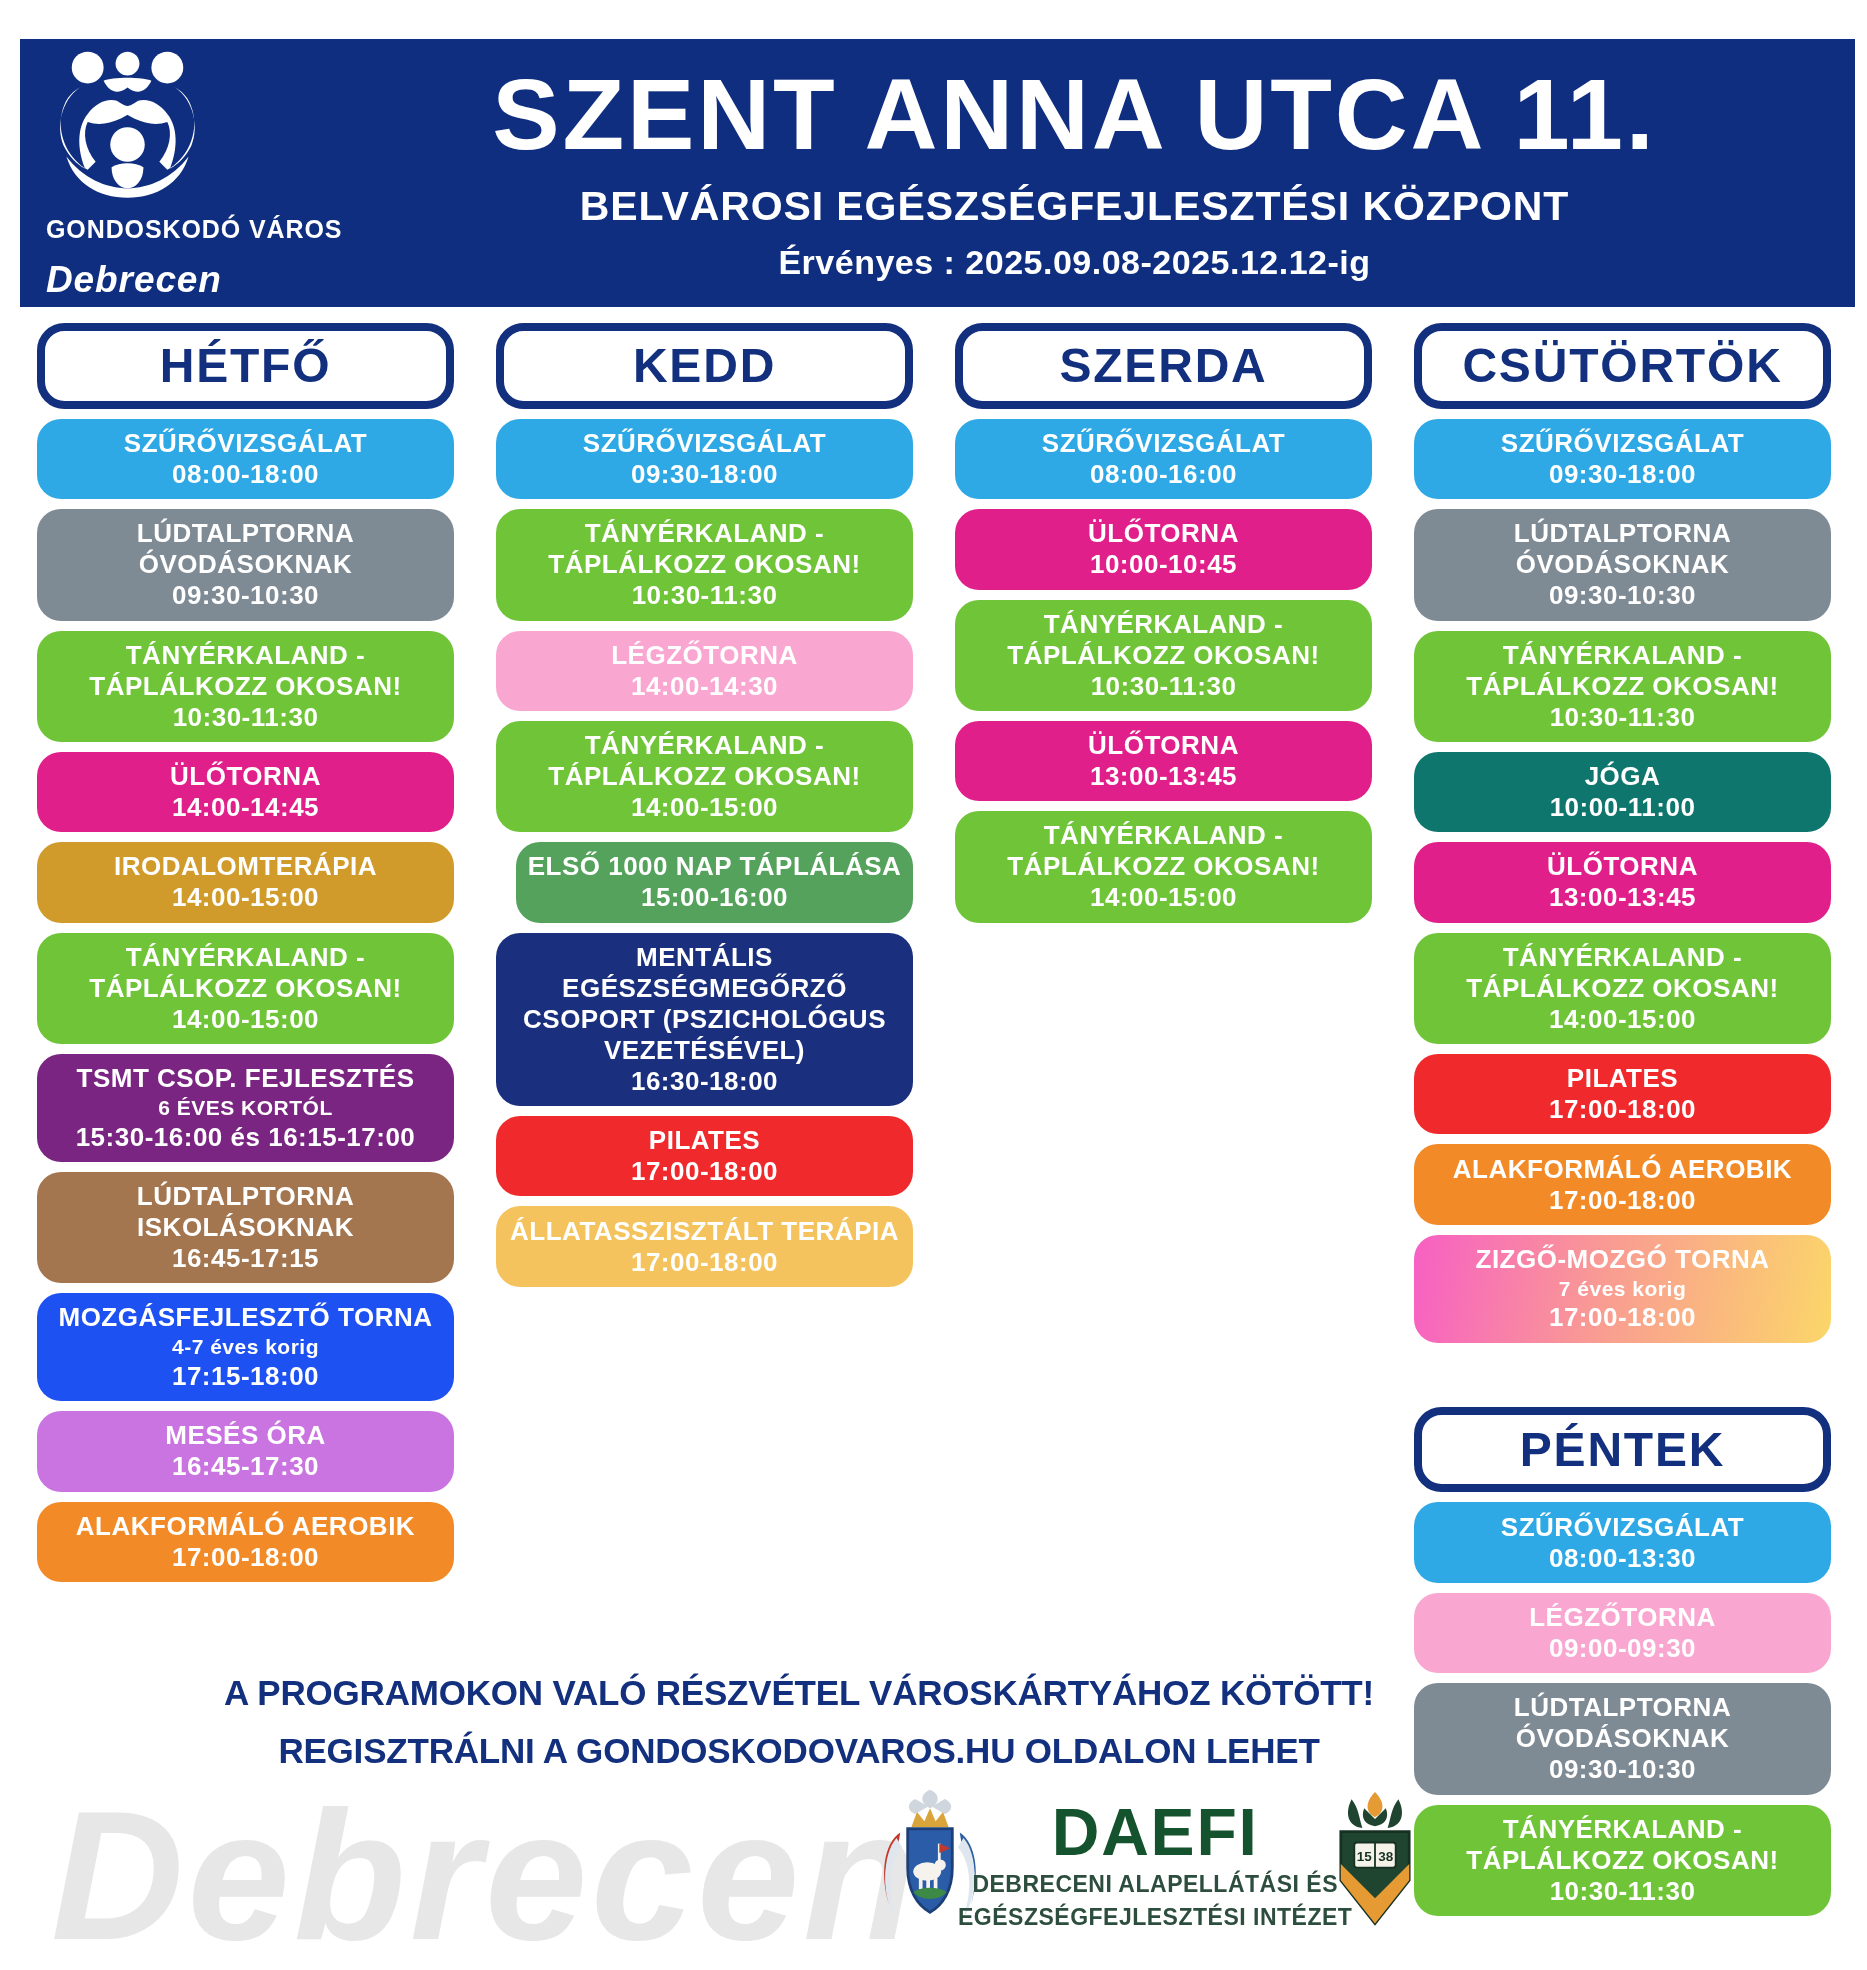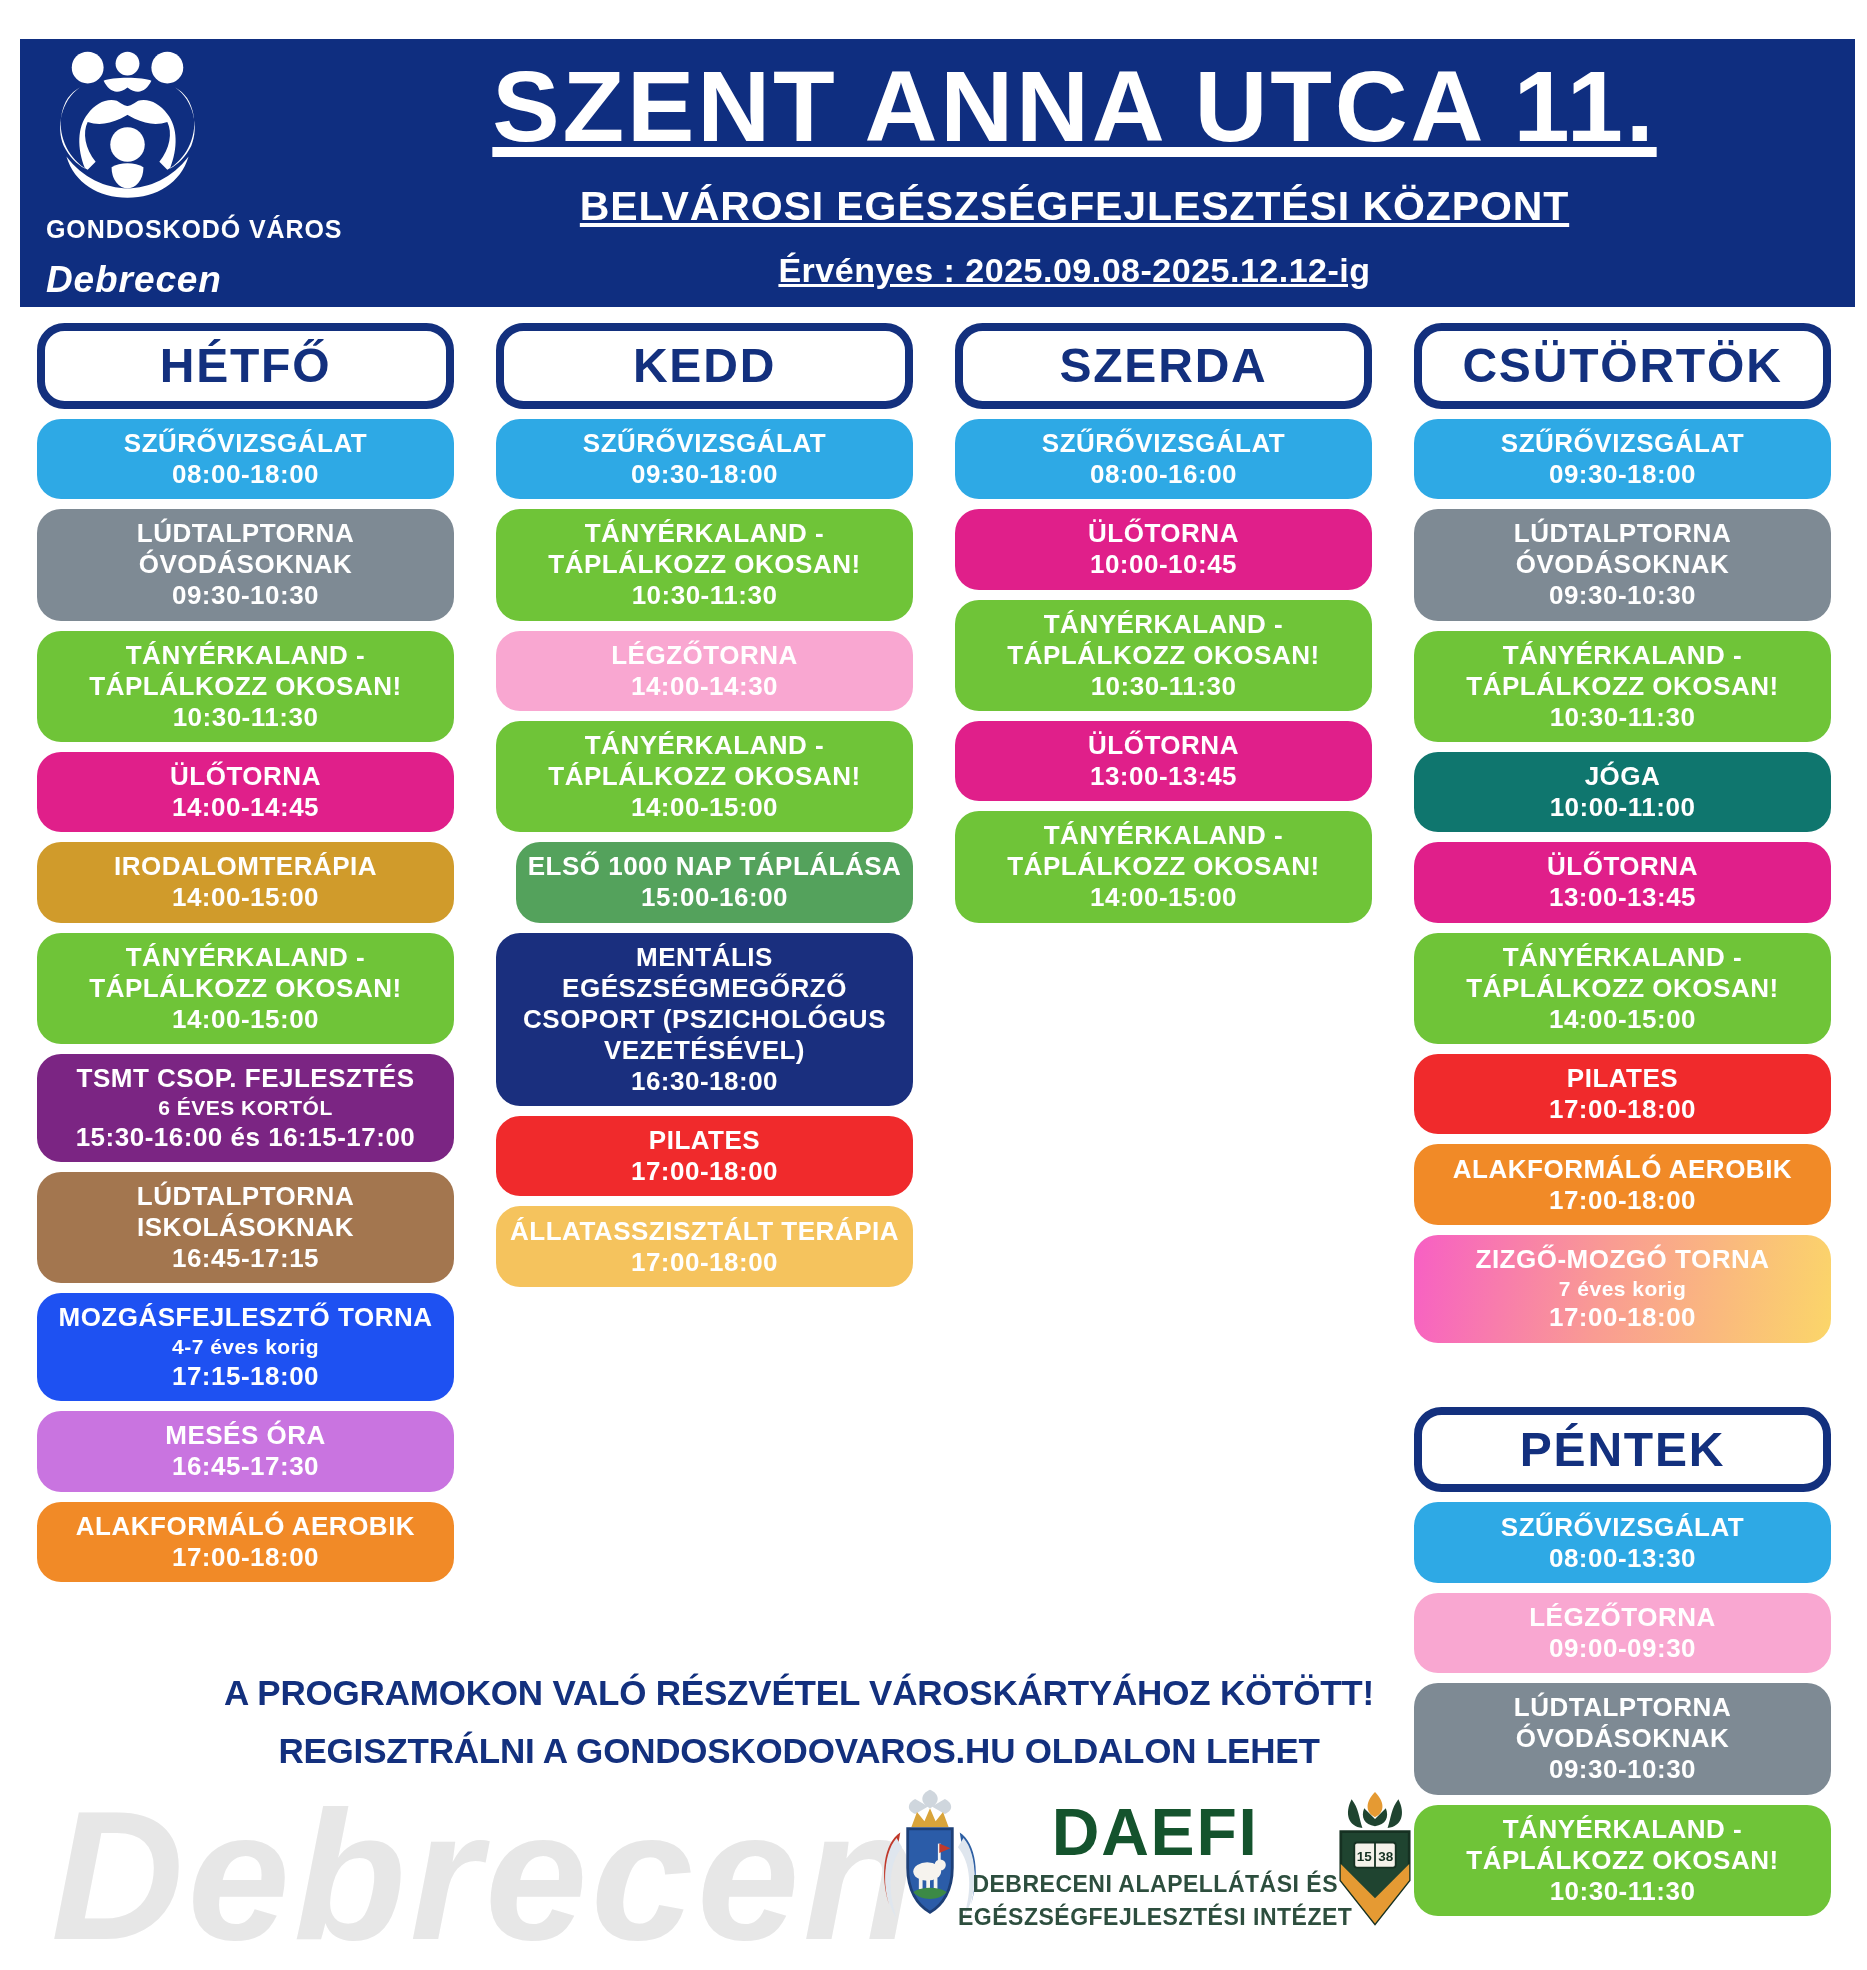--- a/index.html
+++ b/index.html
@@ -18,21 +18,21 @@
   }
   .logo-wrap {
     width:285px; display:flex; flex-direction:column; 
     gap:16px; margin-left:26px; flex:0 0 auto;
   }
   .logo-svg { width:163px; height:154px; }
   .org-name { font-size:25px; letter-spacing:0.9px; white-space:nowrap; }
   .org-city { font-size:37px; font-style:italic; letter-spacing:0.9px; margin-top:-1.8px; }
   .banner-main {
     flex:1; display:flex; flex-direction:column; align-items:center;
-    justify-content:space-between; gap:21px; padding-right:37px;text-decoration:underline;
+    justify-content:space-between; gap:13px; padding-right:37px;
   }
   .title { font-size:101px; letter-spacing:2.8px; line-height:1; white-space:nowrap; }
   .subtitle { font-size:41px; letter-spacing:0.9px; margin-top:5.5px; white-space:nowrap; }
   .validity { font-size:34px; letter-spacing:0.5px; white-space:nowrap; }
 
   
   .board {
     position:absolute; top:323px; left:37px; width:1794px;
     display:flex; gap:42px; align-items:flex-start; z-index:2;
   }

